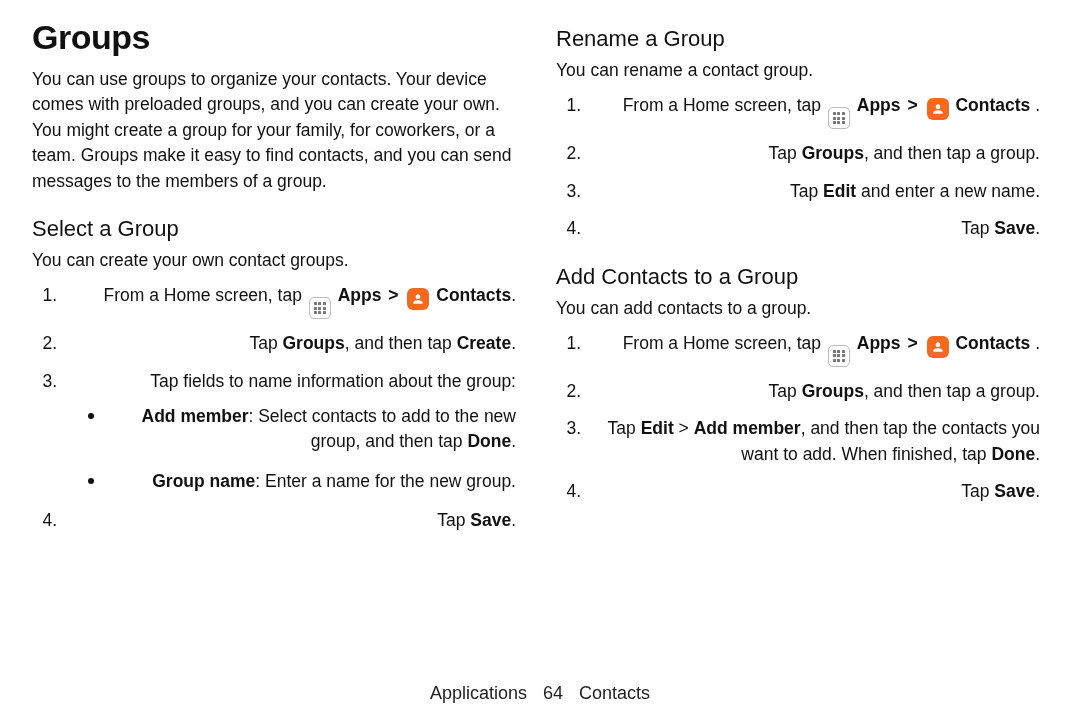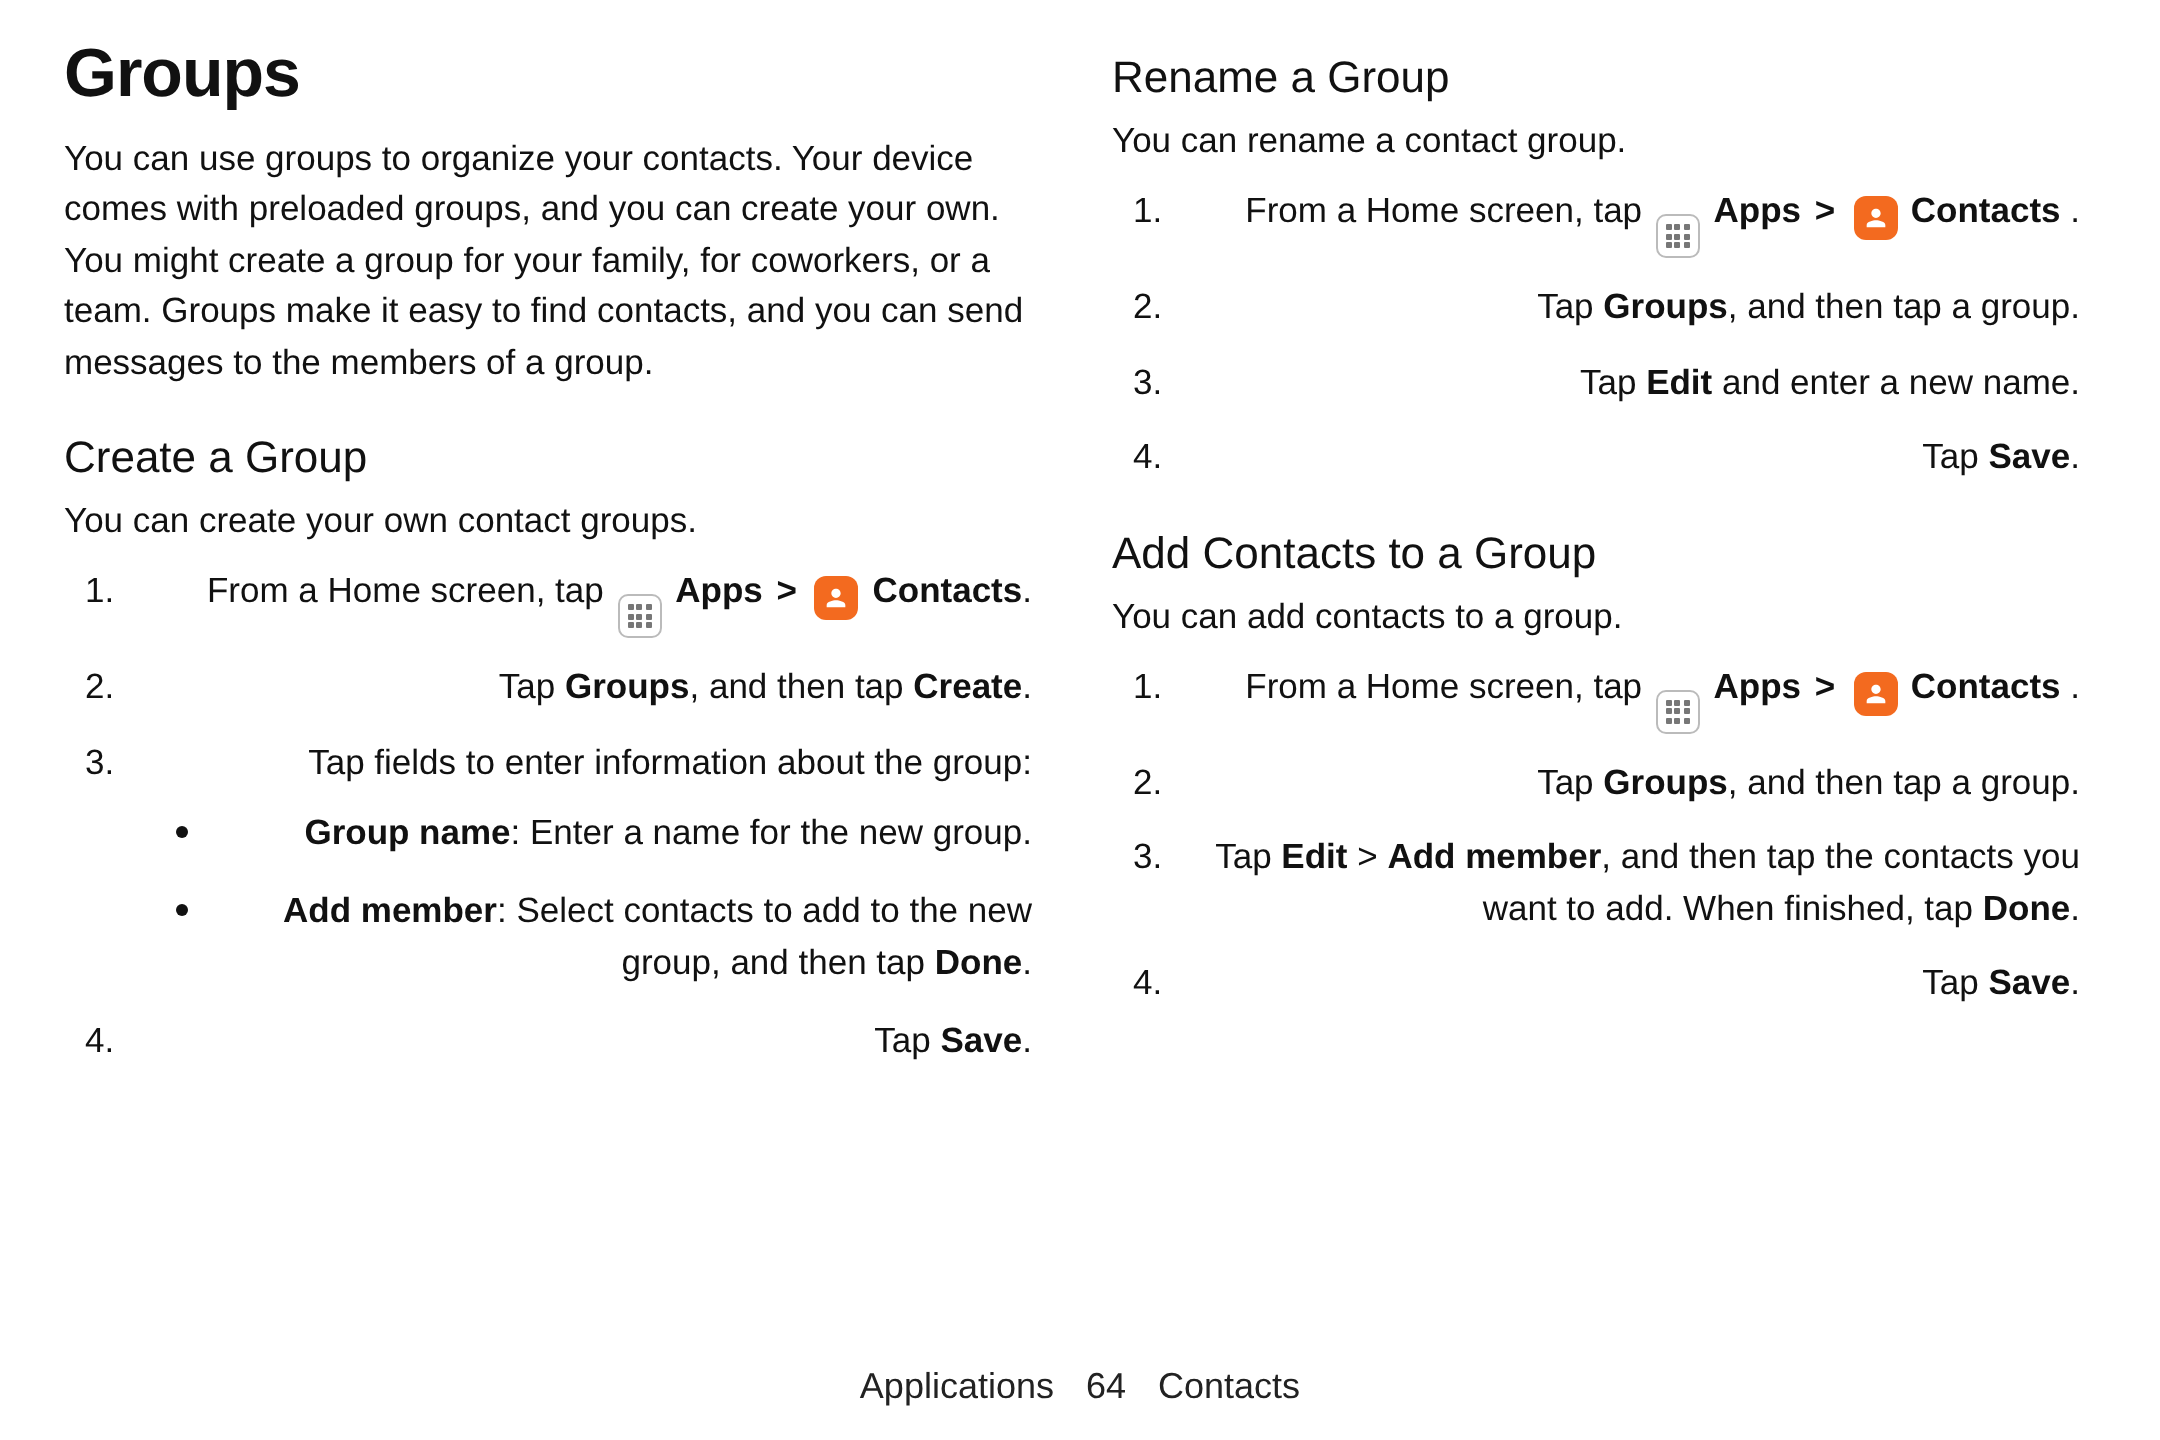--- a/index.html
+++ b/index.html
@@ -119,21 +119,21 @@
   }
 </style>
 </head>
 <body>
 
 <div class="page">
   <div class="col">
     <h1>Groups</h1>
     <p>You can use groups to organize your contacts. Your device comes with preloaded groups, and you can create your own. You might create a group for your family, for coworkers, or a team. Groups make it easy to find contacts, and you can send messages to the members of a group.</p>
 
-    <h2>Create a Group</h2>
+    <h2>Select a Group</h2>
     <p>You can create your own contact groups.</p>
 
     <ol>
       <li>
         <span>From a Home screen, tap </span>
         <span class="icon-apps">
             <span class="apps-grid">
               <span></span>
               <span></span>
               <span></span>
@@ -151,27 +151,27 @@
             <svg viewBox="0 0 24 24">
               <path d="M12 12c2.2 0 4-1.8 4-4s-1.8-4-4-4-4 1.8-4 4 1.8 4 4 4zm0 2c-2.7 0-8 1.3-8 4v2h16v-2c0-2.7-5.3-4-8-4z"></path>
             </svg>
           </span>
         <span class="b">Contacts</span><span>.</span>
       </li>
       <li>
         <span>Tap </span><span class="b">Groups</span><span>, and then tap </span><span class="b">Create</span><span>.</span>
       </li>
       <li>
-        <span>Tap fields to enter information about the group:</span>
+        <span>Tap fields to name information about the group:</span>
         <ul>
           <li>
-            <span class="b">Group name</span><span>: Enter a name for the new group.</span>
+            <span class="b">Add member</span><span>: Select contacts to add to the new group, and then tap </span><span class="b">Done</span><span>.</span>
           </li>
           <li>
-            <span class="b">Add member</span><span>: Select contacts to add to the new group, and then tap </span><span class="b">Done</span><span>.</span>
+            <span class="b">Group name</span><span>: Enter a name for the new group.</span>
           </li>
         </ul>
       </li>
       <li>
         <span>Tap </span><span class="b">Save</span><span>.</span>
       </li>
     </ol>
   </div>
 
   <div class="col right">

